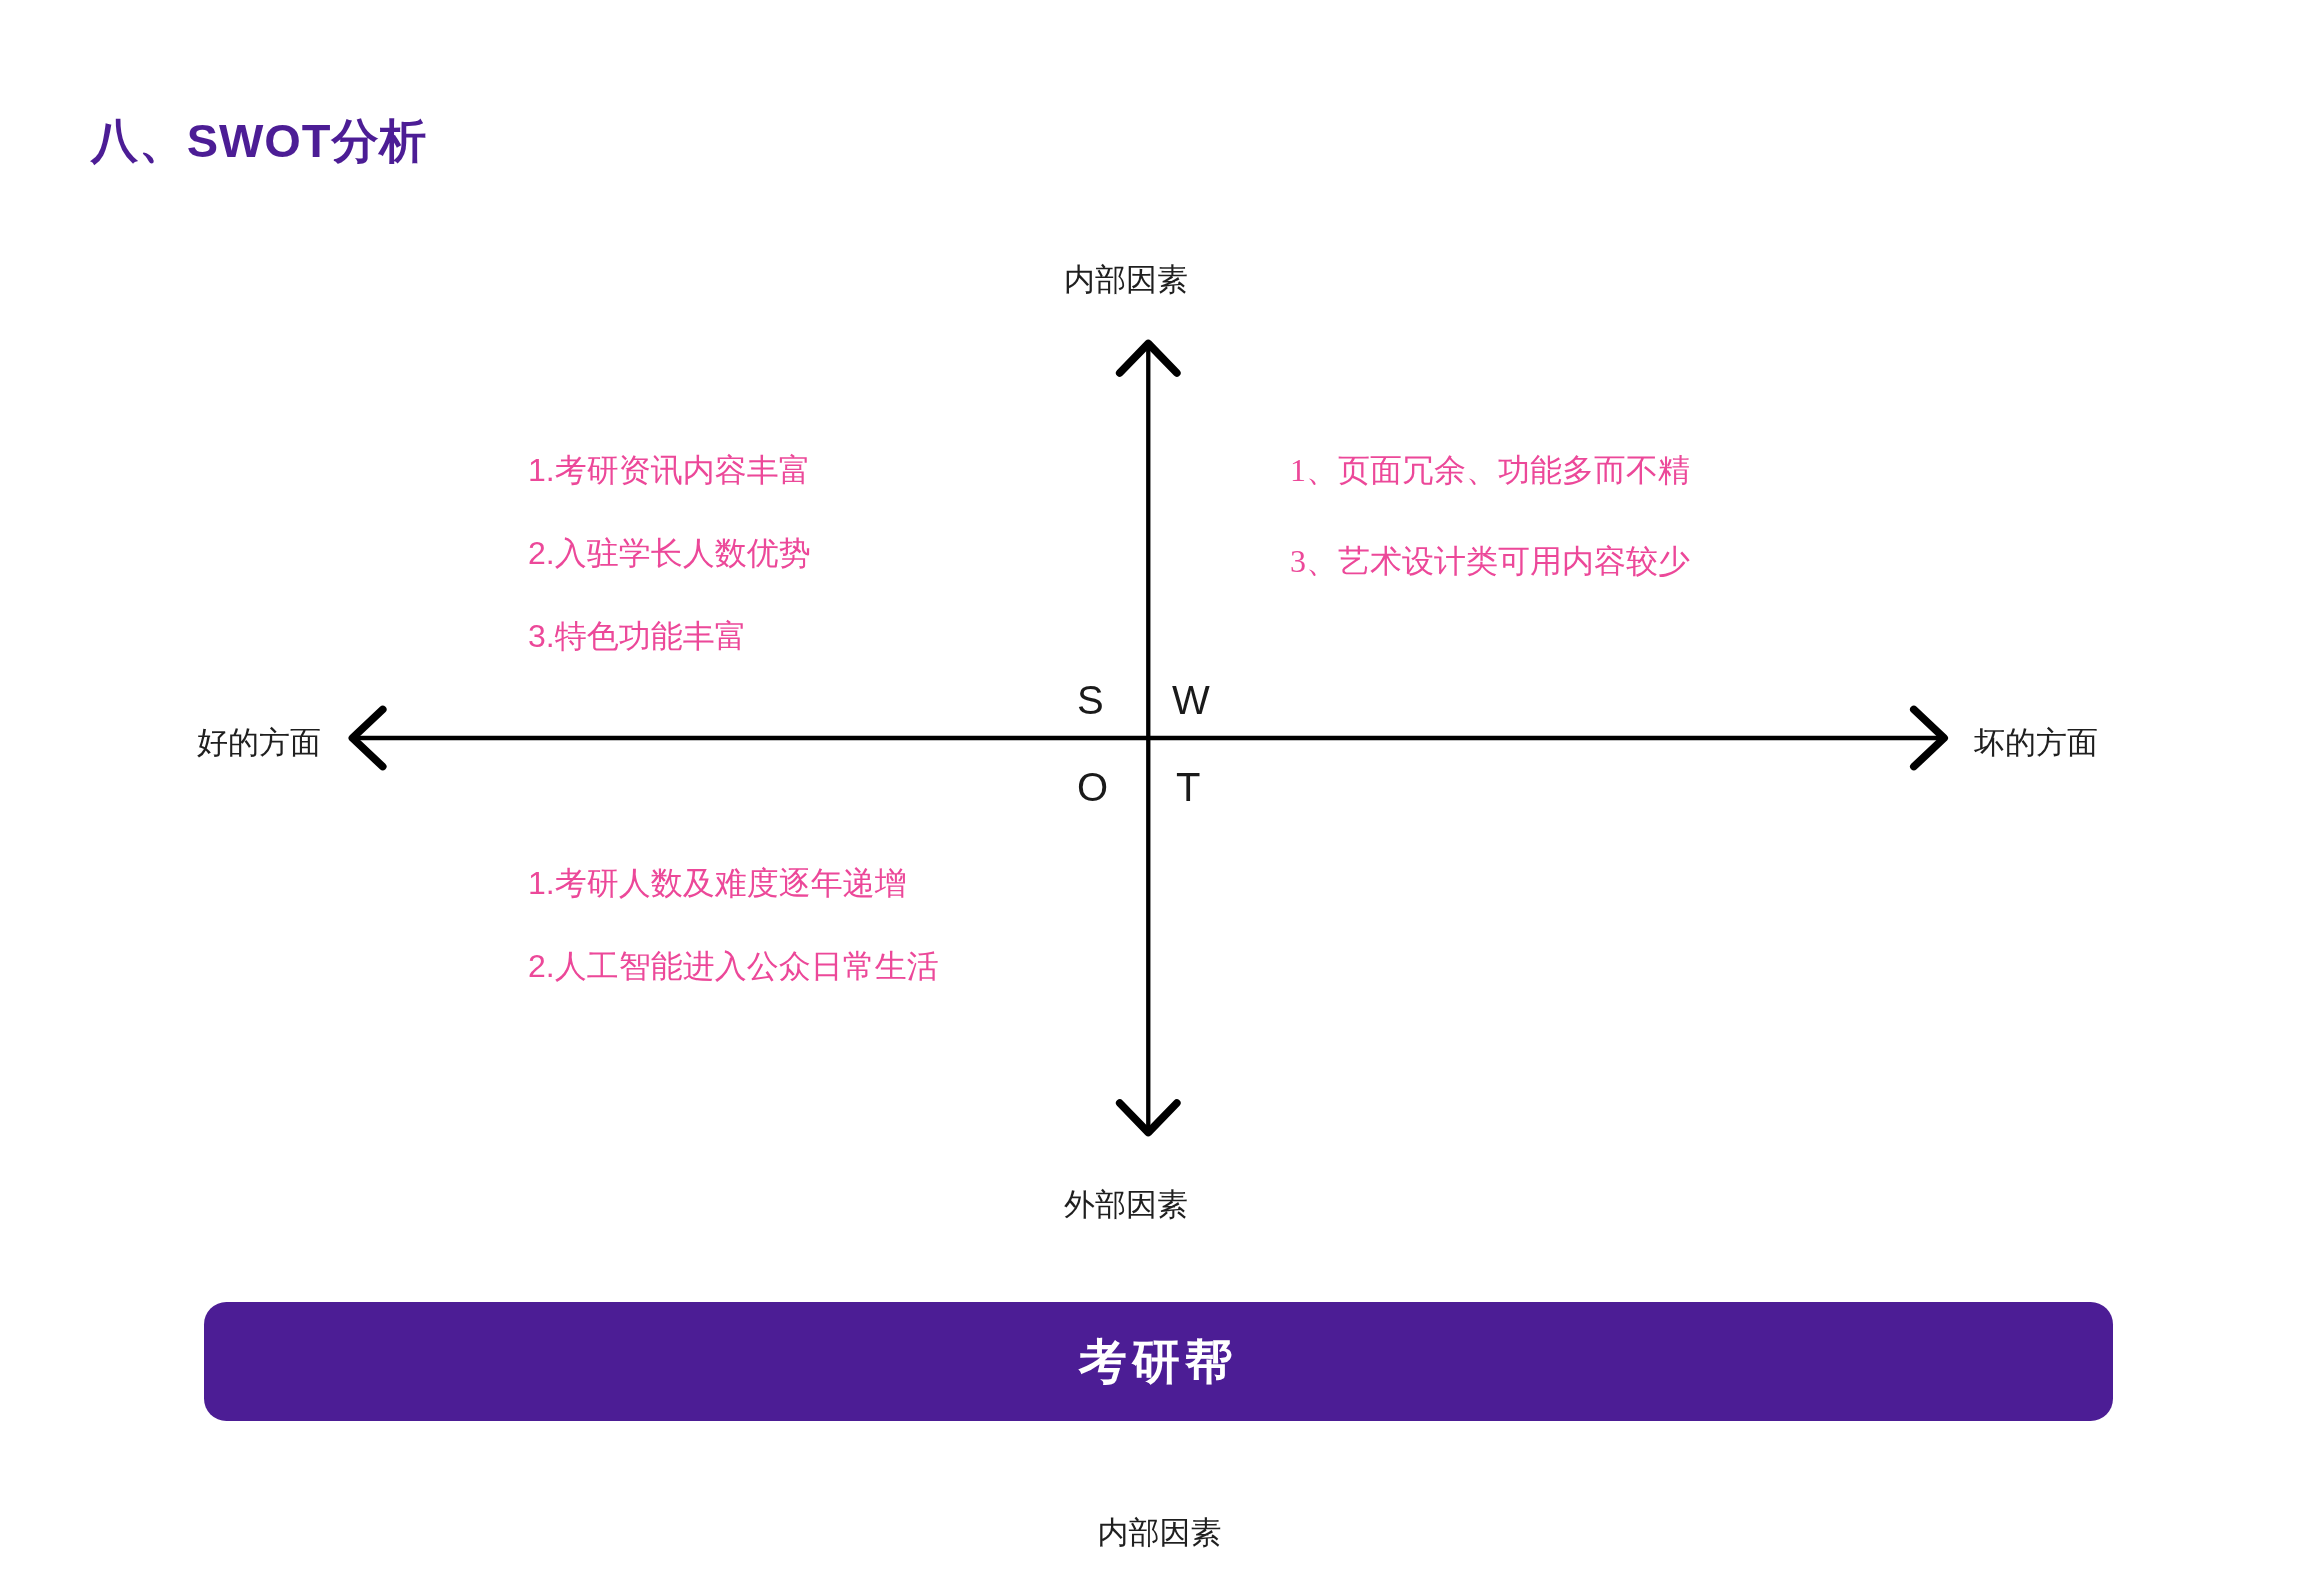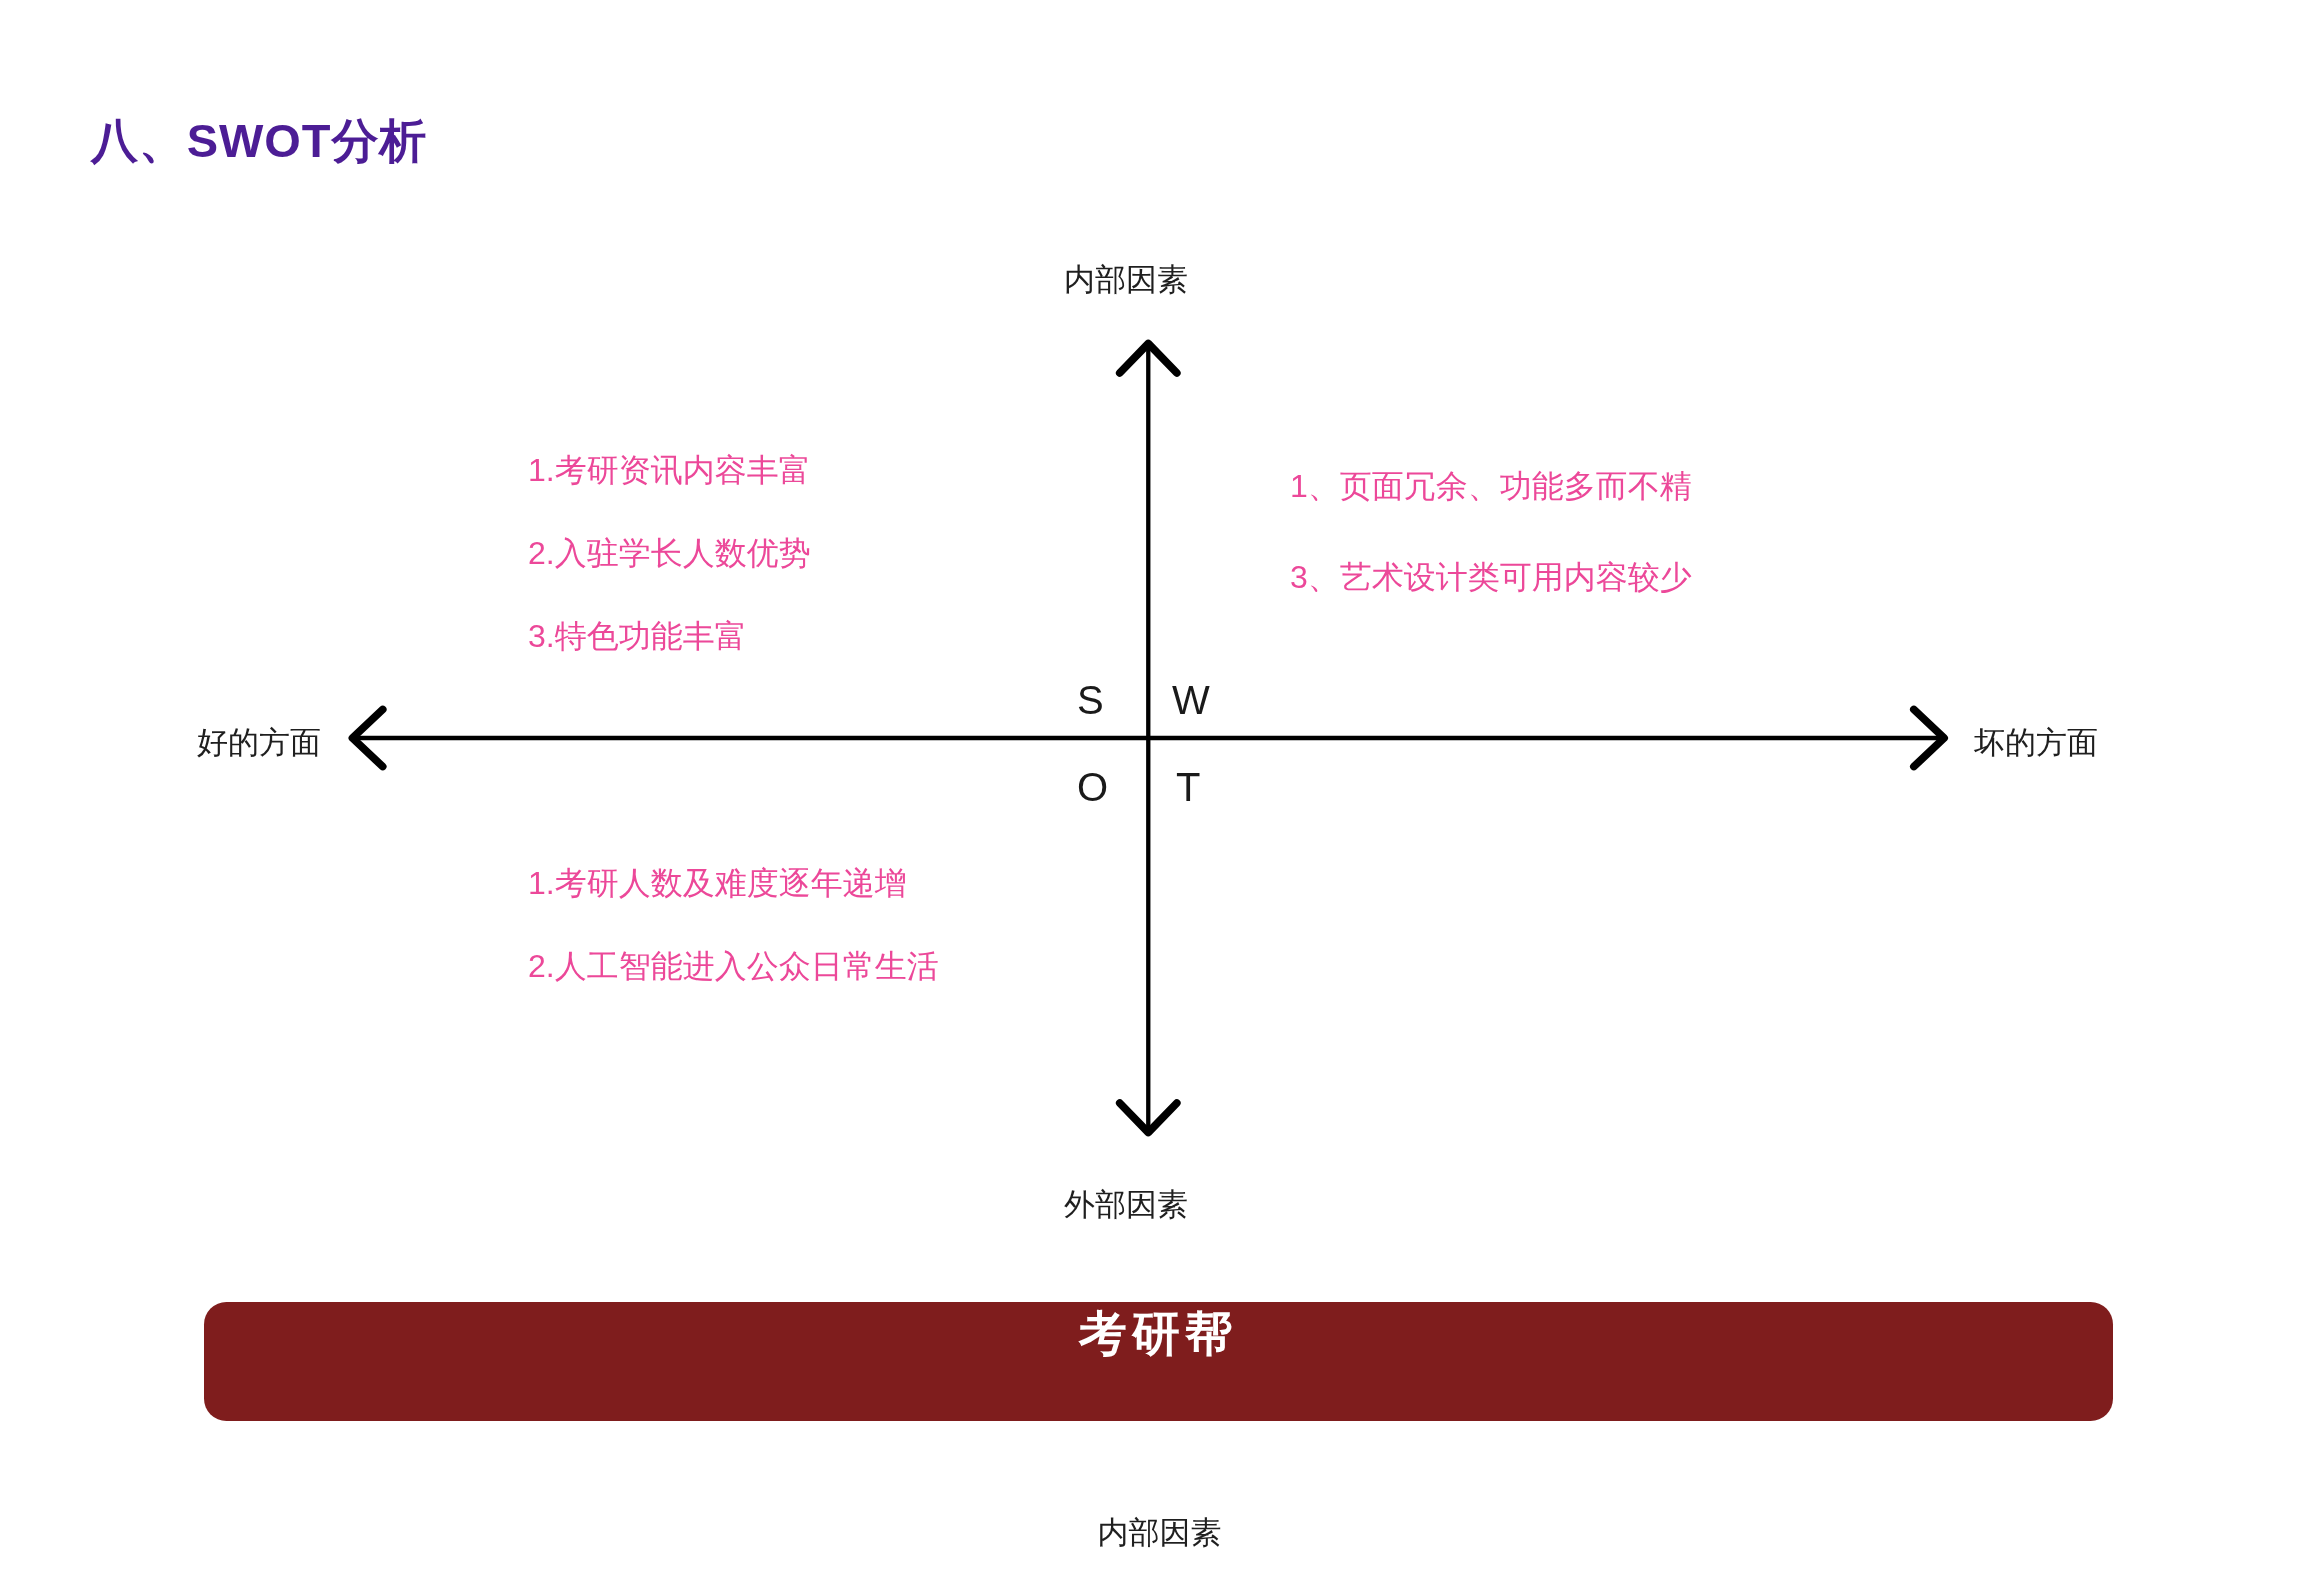--- a/index.html
+++ b/index.html
@@ -74,38 +74,38 @@
   .quad-item {
     font-size: 32px;
     line-height: 1;
     color: #ec4899;
     white-space: nowrap;
     margin-bottom: 51px;
   }
   .quad-item:last-child { margin-bottom: 0; }
 
   .block-strengths  { left: 528px;  top: 454px; }
-  .block-weaknesses { left: 1290px; top: 470px; }
+  .block-weaknesses { left: 1290px; top: 454px; font-family: Liberation Serif, serif; }
   .block-opportunities { left: 528px; top: 867px; }
   .block-threats    { left: 1290px; top: 867px; }
 
   .block-weaknesses .quad-item,
   .block-threats .quad-item { margin-bottom: 59px; }
 
   
   .brand-banner {
     position: absolute;
     left: 204px;
     top: 1302px;
     width: 1909px;
     height: 119px;
-    background: #7f1d1d;
+    background: #4c1d95;
     border-radius: 22.4px;
     display: flex;
-    align-items: flex-start;
+    align-items: center;
     justify-content: center;
   }
   .brand-banner-text {
     color: #ffffff;
     font-size: 48px;
     font-weight: bold;
     letter-spacing: 5.2px;
   }
 
   

